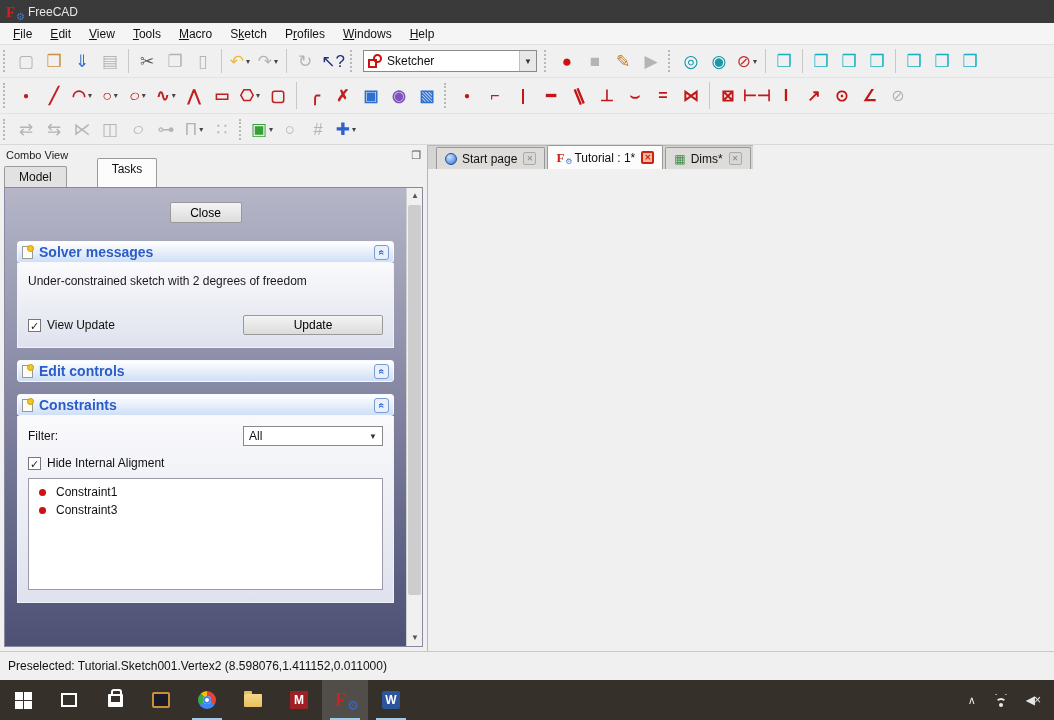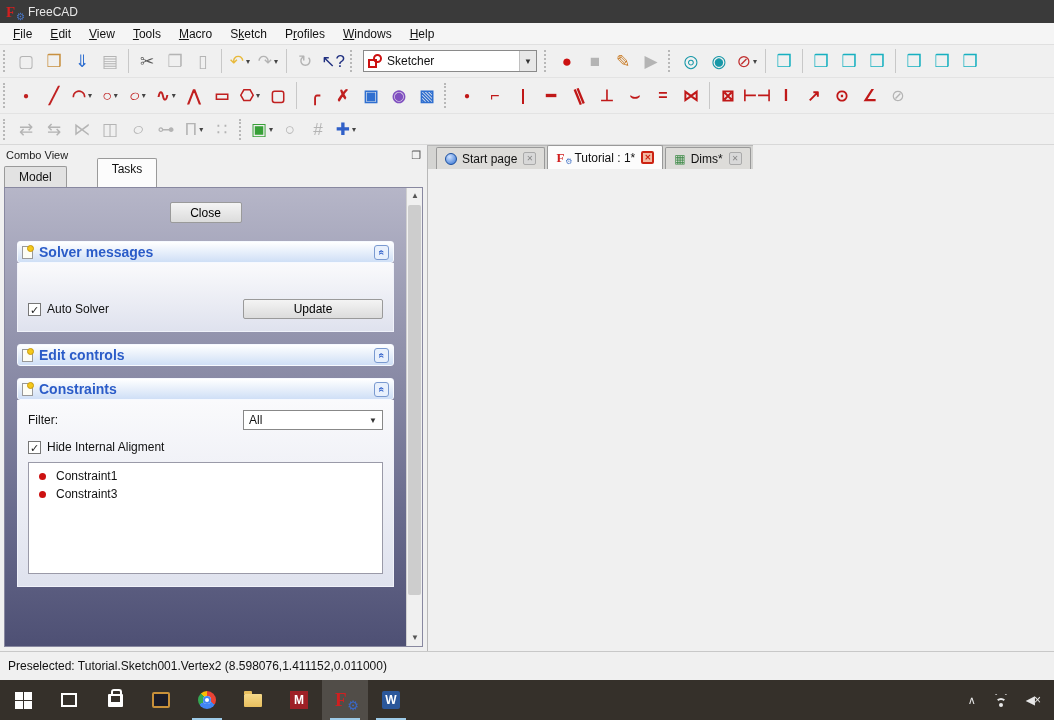--- a/index.html
+++ b/index.html
@@ -418,23 +418,24 @@
       <div class="task-inner">
         <button class="btn close-btn">Close</button>
 
         <div class="section">
           <div class="sec-header">
             <span class="note-icon"></span>
             <span class="sec-title">Solver messages</span>
             <span class="collapse-btn"><span>«</span></span>
           </div>
           <div class="sec-body">
+            <div class="solver-msg">Under-constrained sketch with 2 degrees of freedom</div>
             <div class="solver-row">
               <span class="checkbox">✓</span>
-              <span>Auto Solver</span>
+              <span>View Update</span>
               <button class="btn update-btn">Update</button>
             </div>
           </div>
         </div>
 
         <div class="section">
           <div class="sec-header">
             <span class="note-icon"></span>
             <span class="sec-title">Edit controls</span>
             <span class="collapse-btn"><span>«</span></span>

